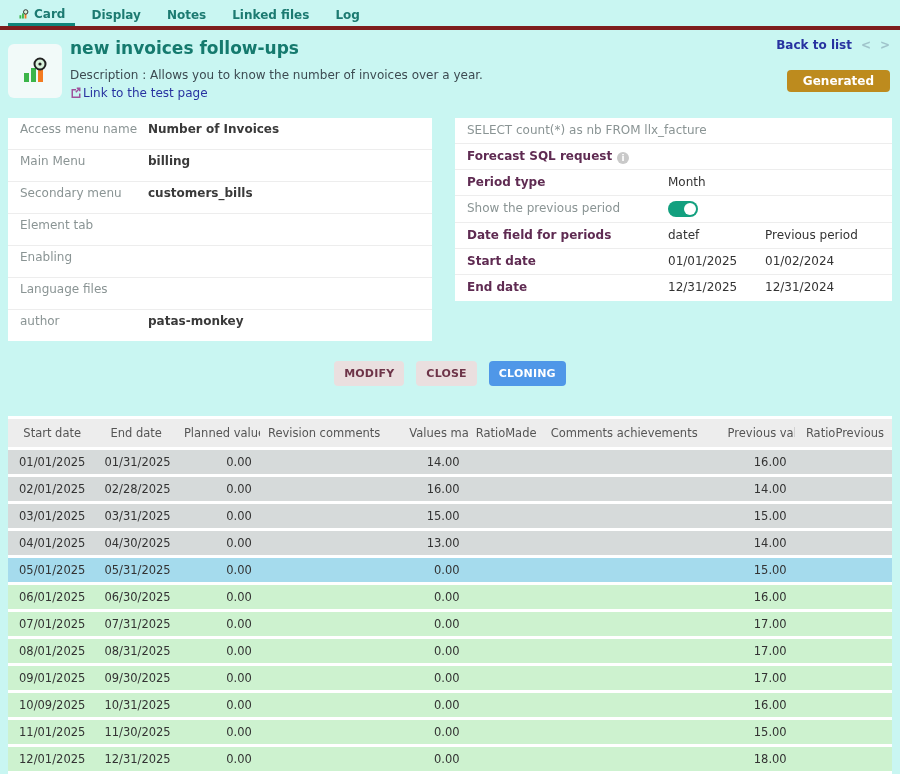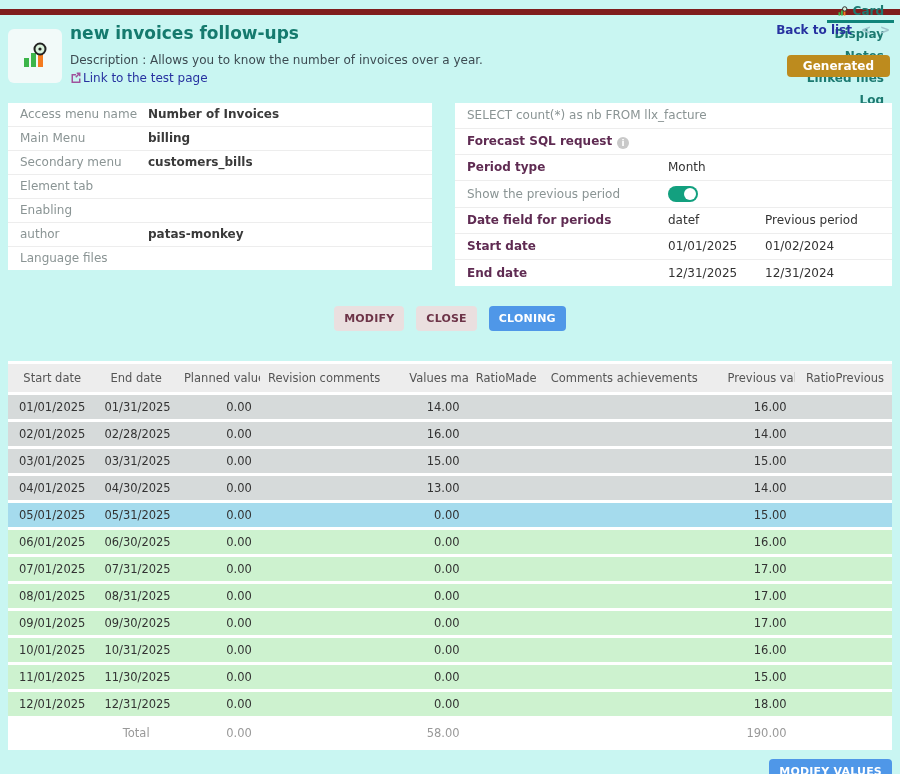--- a/index.html
+++ b/index.html
@@ -7,21 +7,21 @@
     --title-color:#157a6e; --link-blue:#2732a0; --badge-gold:#bd8b1e;
     --button-soft-bg:#eadfdf; --button-soft-text:#6d3448; --button-blue:#4f97e8;
     --header-bg:#ededed; --row-past:#d6dada; --row-current:#a5dbed; --row-future:#cdf2cf;
     --toggle-green:#13a07f; --label-maroon:#5f2b52; --muted-text:#8a9494;
   }
   *{box-sizing:border-box;margin:0;padding:0;}
   html,body{width:900px;height:774px;overflow:hidden;}
   body{background:var(--page-bg);font-family:"DejaVu Sans","Liberation Sans",sans-serif;font-size:12px;color:#333;}
 
   
-  .tabbar{display:flex;align-items:flex-end;height:15px;padding-left:8px;border-bottom:6px solid #7f1d1d;flex-direction:column;}
+  .tabbar{display:flex;align-items:flex-end;height:30px;padding-left:8px;border-bottom:4px solid #7f1d1d;}
   .tab{display:flex;align-items:center;gap:5px;padding:4px 10px 4px;margin-right:6px;font-weight:bold;
        color:var(--tab-text);cursor:pointer;white-space:nowrap;}
   .tab.active{border-bottom:3px solid var(--tab-underline);padding-bottom:2px;}
   .tab .mini-icon svg{display:block;}
 
   
   .banner{position:relative;height:84px;}
   .thumb{position:absolute;left:8px;top:14px;width:54px;height:54px;background:#f2faf9;border-radius:6px;
          display:flex;align-items:center;justify-content:center;}
   .banner-title{position:absolute;left:70px;top:8px;font-size:17px;font-weight:bold;color:var(--title-color);}
@@ -32,21 +32,21 @@
   .pager{position:absolute;right:10px;top:8px;color:#9fc3ca;font-weight:bold;display:flex;gap:9px;}
   .pager span{cursor:pointer;}
   .status-badge{position:absolute;right:10px;top:40px;background:var(--badge-gold);color:#fff;
                 font-weight:bold;padding:4px 16px;border-radius:4px;}
 
   
   .panels{display:flex;gap:23px;margin:4px 8px 0;align-items:flex-start;}
   .panel{background:var(--panel-bg);}
   .panel-left{width:424px;}
   .panel-right{flex:1;}
-  .prow{display:flex;align-items:center;padding:4px 6px 4px 12px;border-bottom:1px solid #ededed;min-height:23px;line-height:15px;}
+  .prow{display:flex;align-items:flex-start;padding:4px 6px 12px 12px;border-bottom:1px solid #ededed;min-height:23px;line-height:15px;}
   .panel-right .prow{min-height:26px;padding-top:5px;padding-bottom:5px;}
   .prow:last-child{border-bottom:none;}
   .plabel{width:128px;color:var(--muted-text);flex-shrink:0;}
   .pvalue{font-weight:bold;color:#3a3a3a;}
   .flabel{width:201px;flex-shrink:0;font-weight:bold;color:var(--label-maroon);}
   .flabel.plain{font-weight:normal;color:var(--muted-text);}
   .fvalue{width:97px;flex-shrink:0;color:#333;}
   .fvalue2{color:#333;}
   .sql-text{color:var(--muted-text);}
   .info-icon{display:inline-block;width:12px;height:12px;border-radius:50%;background:#c9c9c9;color:#fff;
@@ -149,26 +149,26 @@
     </div>
     <div class="prow">
       <span class="plabel">Element tab</span>
       <span class="pvalue"></span>
     </div>
     <div class="prow">
       <span class="plabel">Enabling</span>
       <span class="pvalue"></span>
     </div>
     <div class="prow">
+      <span class="plabel">Language files</span>
+      <span class="pvalue"></span>
+    </div>
+    <div class="prow">
       <span class="plabel">author</span>
       <span class="pvalue">patas-monkey</span>
-    </div>
-    <div class="prow">
-      <span class="plabel">Language files</span>
-      <span class="pvalue"></span>
     </div>
   </div>
 
   <div class="panel panel-right">
     <div class="prow">
       <span class="sql-text">SELECT count(*) as nb FROM llx_facture</span>
     </div>
     <div class="prow">
       <span class="flabel">
         <span>Forecast SQL request</span><span class="info-icon">i</span>
@@ -328,21 +328,21 @@
           <td class="c1">09/30/2025</td>
           <td class="c2">0.00</td>
           <td class="c3"></td>
           <td class="c4">0.00</td>
           <td class="c5"></td>
           <td class="c6"></td>
           <td class="c7">17.00</td>
           <td class="c8"></td>
         </tr>
         <tr class="future">
-          <td class="c0">10/01/2025</td>
+          <td class="c0">10/09/2025</td>
           <td class="c1">10/31/2025</td>
           <td class="c2">0.00</td>
           <td class="c3"></td>
           <td class="c4">0.00</td>
           <td class="c5"></td>
           <td class="c6"></td>
           <td class="c7">16.00</td>
           <td class="c8"></td>
         </tr>
         <tr class="future">

